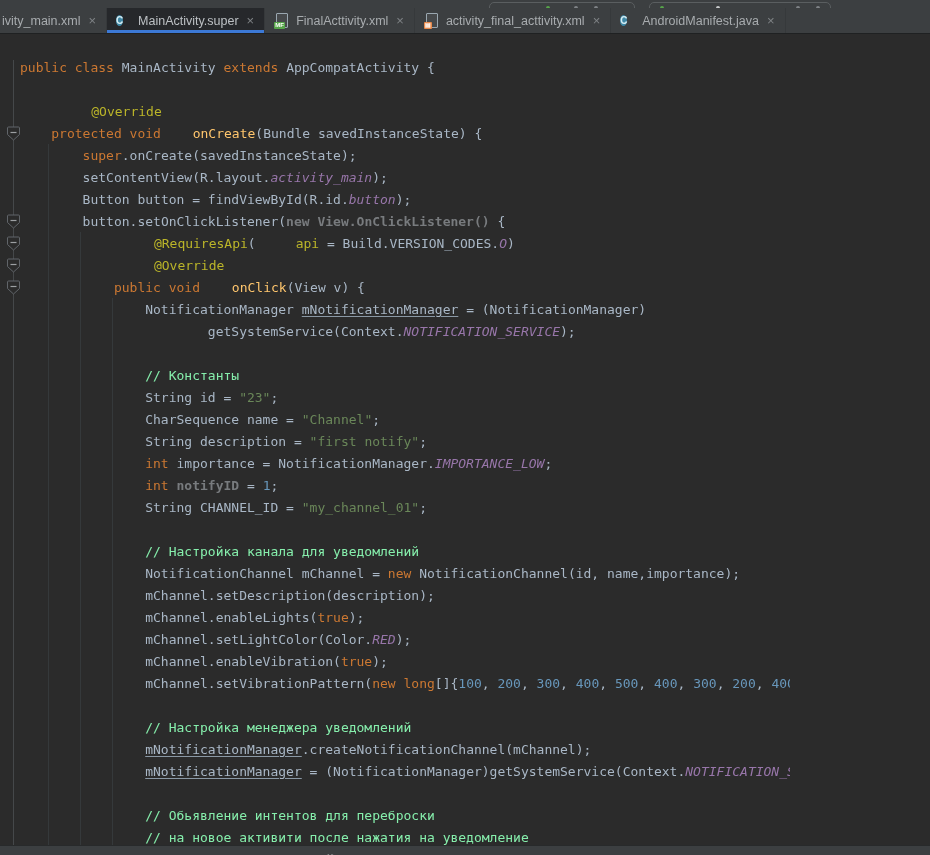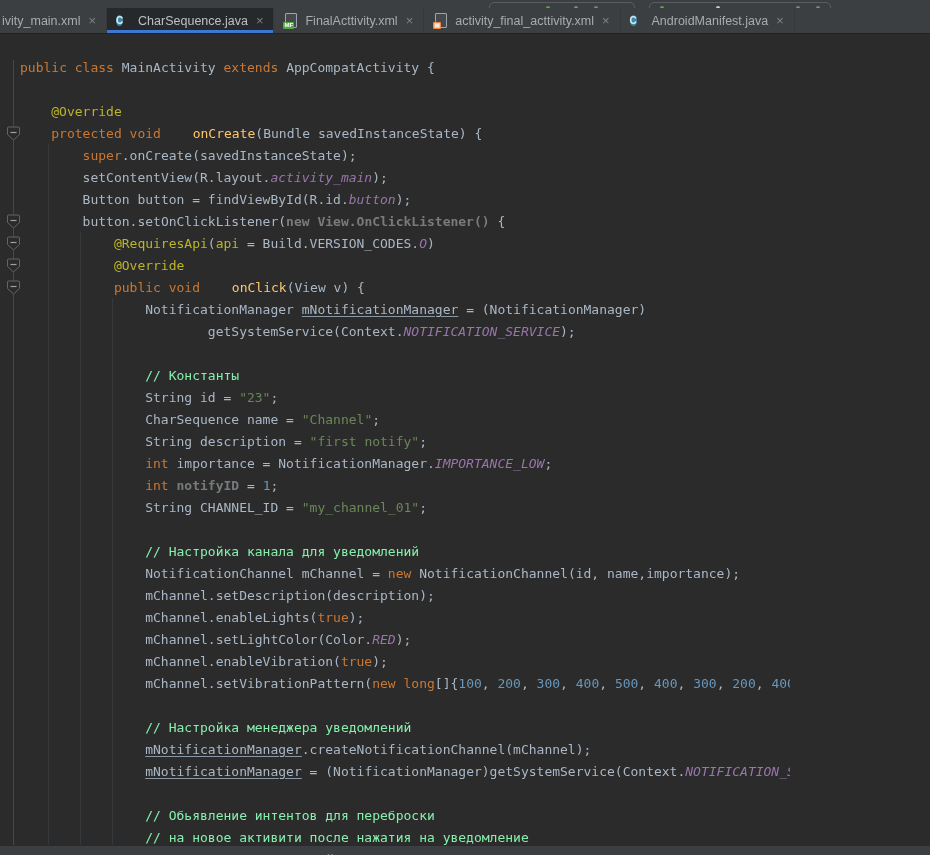--- a/index.html
+++ b/index.html
@@ -38,21 +38,21 @@
   .editor { position:absolute; left:0; top:34px; width:790px; height:811px;
             background:#2b2b2b; overflow:hidden; }
   .margin-line  { position:absolute; top:0; bottom:0; width:1px; }
   .gutter-line  { position:absolute; left:13px; top:26px; bottom:0; width:1px; background:#45484a; }
   .indent-guide { position:absolute; width:1px; background:#35393b; }
   .code { position:absolute; left:0; top:23px; right:0;
           font-family:"DejaVu Sans Mono", monospace; font-size:13px; line-height:22px;
           white-space:pre; }
   .code-line { height:22px; }
   .tk-k   { color:#cc7832; }
-  .tk-ann { color:#bbb529; }
+  .tk-ann { color:#bbb529;margin-left:40px; }
   .tk-m   { color:#ffc66d;margin-left:24px; }
   .tk-s   { color:#6a8759; }
   .tk-n   { color:#6897bb; }
   .tk-c   { color:#86efac; }
   .tk-sf  { color:#9876aa; font-style:italic; }
   .tk-d   { color:#a9b7c6; }
   .tk-dim { color:#787b7e;font-weight:bold; }
   .tk-u   { color:#a9b7c6; text-decoration:underline; text-underline-offset:2px;
             text-decoration-color:#8a98a5; }
   .fold { position:absolute; left:6px; width:15px; height:16px; }
@@ -82,21 +82,21 @@
   </div>
 </div>
 
 <div class="tab-bar">
     <div class="tab clipped">
       <span>ivity_main.xml</span>
       <span class="close">×</span>
     </div>
     <div class="tab active">
       <span class="ficon"><span class="class-icon-c">C</span></span>
-      <span>CharSequence.java</span>
+      <span>MainActivity.super</span>
       <span class="close">×</span>
     </div>
     <div class="tab">
       <span class="ficon">
         <span class="page"></span>
         <span class="badge" style="background:#57a64a;">MF</span>
       </span>
       <span>FinalActtivity.xml</span>
       <span class="close">×</span>
     </div>

